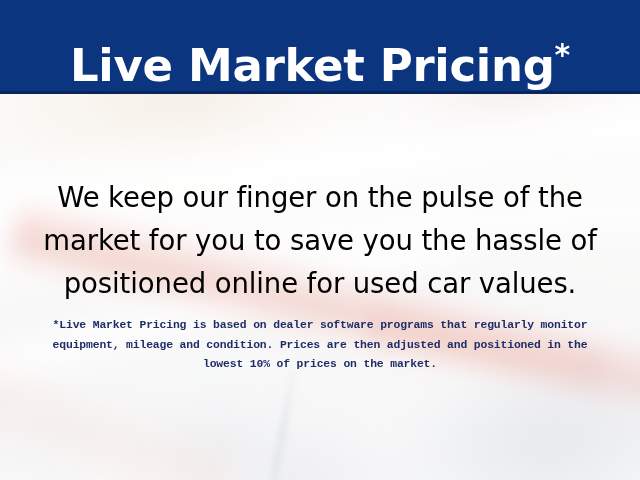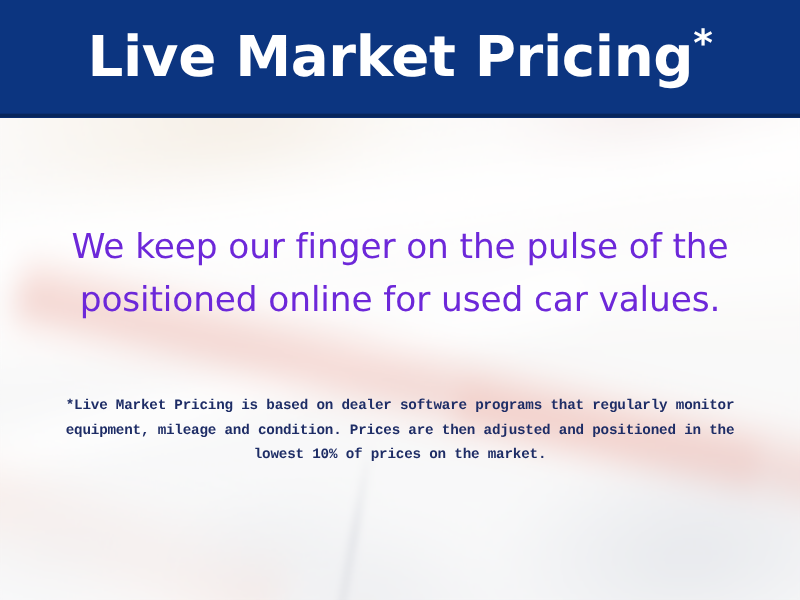--- a/index.html
+++ b/index.html
@@ -292,21 +292,21 @@
   
   .header {
     position: absolute;
     left: 0;
     top: 0;
     width: 640px;
     height: 91px;
     background: #0c3580;
     box-sizing: border-box;
     display: flex;
-    align-items: center;
+    align-items: flex-end;
     justify-content: center;
     z-index: 5;
   }
   .header-rule {
     position: absolute;
     left: 0;
     top: 91px;
     width: 640px;
     height: 3px;
     background: #08265c;
@@ -330,21 +330,21 @@
   }
 
   
   .headline {
     position: absolute;
     left: 26px;
     top: 176px;
     width: 588px;
     z-index: 4;
     text-align: center;
-    color: #6d28d9;
+    color: #000000;
     font-family: "DejaVu Sans", sans-serif;
     font-size: 27.5px;
     font-weight: normal;
     line-height: 43px;
     letter-spacing: -0.1px;
   }
   .headline .hl-line {
     display: block;
     white-space: nowrap;
   }
@@ -398,20 +398,21 @@
     <div class="photo-blur"></div>
   </div>
 
   <div class="header">
     <h1 class="header-title"><span>Live Market Pricing</span><span class="ast">*</span></h1>
   </div>
   <div class="header-rule"></div>
 
   <div class="headline">
     <span class="hl-line">We keep our finger on the pulse of the</span>
+    <span class="hl-line">market for you to save you the hassle of</span>
     <span class="hl-line">positioned online for used car values.</span>
   </div>
 
   <div class="disclaimer">
     <span class="dc-line">*Live Market Pricing is based on dealer software programs that regularly monitor</span>
     <span class="dc-line">equipment, mileage and condition. Prices are then adjusted and positioned in the</span>
     <span class="dc-line">lowest 10% of prices on the market.</span>
   </div>
 
 </div>

